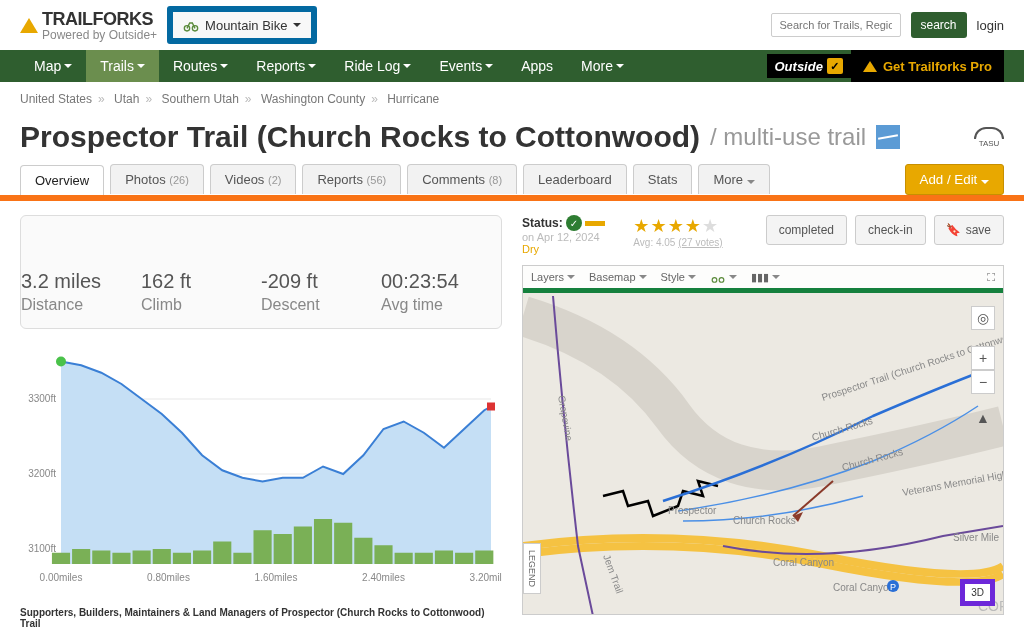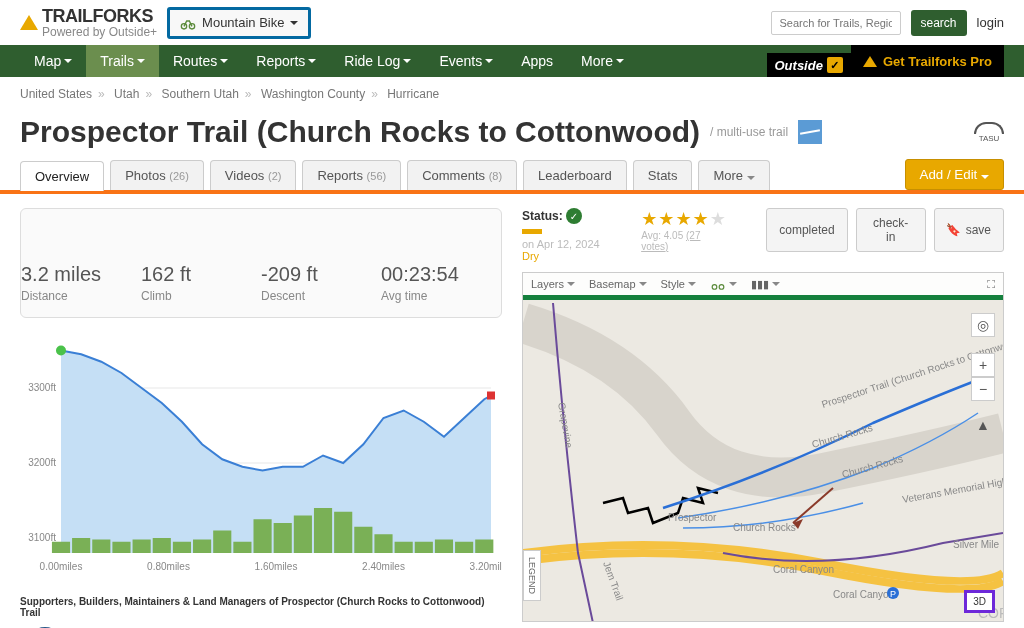--- a/index.html
+++ b/index.html
@@ -2,85 +2,85 @@
 <html><head>
 <meta charset="utf-8">
 <style>
 * { box-sizing: border-box; margin: 0; padding: 0; font-family: Arial, Helvetica, sans-serif; }
 body { background: #fff; color: #333; font-size: 13px; width: 1024px; }
 .topbar { display: flex; align-items: center; padding: 6px 20px; gap: 10px; }
 .logo { display: flex; align-items: center; gap: 4px; }
 .logo-tri { width: 0; height: 0; border-left: 9px solid transparent; border-right: 9px solid transparent; border-bottom: 15px solid #e8a800; }
 .logo-text { font-weight: 900; font-size: 18px; letter-spacing: -0.5px; }
 .logo-sub { font-size: 12px; color: #888; margin-top: -2px; }
-.activity-sel { border: 3px solid #0369a1; border-radius: 3px; padding: 5px 10px; display: flex; align-items: center; gap: 6px; background: #f8f8f8; cursor: pointer; }
+.activity-sel { border: 6px solid #0369a1; border-radius: 3px; padding: 5px 10px; display: flex; align-items: center; gap: 6px; background: #f8f8f8; cursor: pointer; }
 .activity-sel svg { width: 16px; height: 16px; }
 .top-spacer { flex: 1; }
 .search-box { border: 1px solid #ccc; border-radius: 2px; padding: 5px 8px; width: 130px; font-size: 11px; }
 .btn-search { background: #2f5e2f; color: #fff; border: none; padding: 6px 10px; border-radius: 3px; cursor: pointer; font-size: 12px; }
 .login-link { color: #333; cursor: pointer; font-size: 13px; }
-.navbar { background: #2f5e2f; display: flex; align-items: flex-end; padding: 0 20px; height: 32px; }
+.navbar { background: #2f5e2f; display: flex; align-items: center; padding: 0 20px; height: 32px; }
 .nav-item { color: #fff; padding: 8px 14px; cursor: pointer; font-size: 14px; display: flex; align-items: center; gap: 3px; }
 .nav-item.active { background: #6b8e4e; }
 .caret { width: 0; height: 0; border-left: 4px solid transparent; border-right: 4px solid transparent; border-top: 4px solid currentColor; display: inline-block; }
 .nav-spacer { flex: 1; }
 .outside-badge { background: #000; color: #fff; padding: 4px 8px; display: flex; align-items: center; gap: 4px; font-style: italic; font-weight: bold; font-size: 13px; }
 .outside-badge .plus { background: #e8a800; color: #000; width: 16px; height: 16px; display: flex; align-items: center; justify-content: center; border-radius: 2px; font-style: normal; font-size: 11px; }
 .pro-badge { background: #000; color: #e8a800; padding: 6px 12px; font-weight: bold; display: flex; align-items: center; gap: 6px; height: 32px; }
 .pro-tri { width: 0; height: 0; border-left: 7px solid transparent; border-right: 7px solid transparent; border-bottom: 11px solid #e8a800; }
 .breadcrumb { padding: 10px 20px; color: #777; font-size: 12px; }
 .breadcrumb span { color: #777; }
 .breadcrumb .sep { margin: 0 6px; color: #bbb; }
 .title-row { display: flex; align-items: center; padding: 4px 20px 10px; gap: 10px; }
 .trail-title { font-size: 30px; font-weight: bold; color: #333; }
-.trail-sub { color: #999; font-size: 12px; font-weight: 300; }
+.trail-sub { color: #999; font-size: 24px; font-weight: 300; }
 .diff-sq { width: 24px; height: 24px; background: #5b9bd5; position: relative; }
 .diff-sq::after { content: ''; position: absolute; left: 2px; right: 2px; top: 11px; height: 2px; background: #fff; transform: rotate(-10deg); }
 .title-spacer { flex: 1; }
 .tasu-logo { font-size: 8px; text-align: center; color: #555; }
 .tasu-logo .arc { width: 30px; height: 12px; border: 2px solid #555; border-bottom: none; border-radius: 30px 30px 0 0; margin: 0 auto; }
-.tabs-row { display: flex; padding: 0 20px; gap: 6px; align-items: flex-end; border-bottom: 4px solid #f97316; }
+.tabs-row { display: flex; padding: 0 20px; gap: 6px; align-items: flex-start; border-bottom: 6px solid #f97316; }
 .tab { border: 1px solid #ccc; border-bottom: none; border-radius: 4px 4px 0 0; padding: 7px 14px; background: #f2f2f2; cursor: pointer; color: #555; font-size: 13px; }
 .tab.active { background: #fff; color: #222; position: relative; top: 1px; }
 .tab .cnt { color: #999; font-size: 11px; }
 .tabs-spacer { flex: 1; }
 .btn-edit { background: #e8a800; color: #fff; border: 1px solid #c78f00; padding: 7px 14px; border-radius: 3px; cursor: pointer; }
 .main { display: flex; padding: 14px 20px; gap: 20px; }
 .left { flex: 1; min-width: 480px; }
 .right { flex: 1; min-width: 480px; }
 .stats-box { border: 1px solid #ddd; border-radius: 6px; display: flex; padding: 14px 0; background: #fafafa; }
 .stat { flex: 1; text-align: left; margin-top: 40px; }
 .stat-val { font-size: 20px; color: #555; }
-.stat-lbl { font-size: 12px; color: #888; margin-top: 3px; }
+.stat-lbl { font-size: 16px; color: #888; margin-top: 3px; }
 .chart { margin-top: 20px; position: relative; height: 240px; }
 .chart svg { width: 100%; height: 100%; }
 .axis-lbl { font-size: 10px; fill: #888; }
 .supporters { font-size: 10px; font-weight: bold; margin-top: 18px; color: #333; }
 .blm { margin-top: 8px; width: 50px; height: 40px; }
-.status-row { display: flex; gap: 36px; align-items: flex-start; margin-bottom: 10px; }
+.status-row { display: flex; gap: 28px; align-items: flex-start; margin-bottom: 10px; }
 .status-col { font-size: 12px; }
 .status-lbl { font-weight: bold; color: #333; }
 .status-ok { display: inline-flex; width: 16px; height: 16px; background: #2e7d32; border-radius: 50%; color: #fff; align-items: center; justify-content: center; font-size: 10px; }
 .status-bar { display: inline-block; width: 20px; height: 5px; background: #e8a800; vertical-align: middle; }
 .status-date { color: #bbb; font-size: 11px; }
 .dry { color: #e8a800; font-size: 11px; }
 .stars { color: #e8a800; font-size: 18px; letter-spacing: 1px; }
 .stars .empty { color: #ddd; }
 .rating-sub { color: #bbb; font-size: 10px; }
 .rating-sub a { color: #bbb; text-decoration: underline; }
 .action-btns { display: flex; gap: 8px; margin-left: auto; }
 .act-btn { border: 1px solid #ccc; background: #f4f4f4; padding: 7px 12px; border-radius: 3px; cursor: pointer; font-size: 12px; color: #555; display: flex; align-items: center; gap: 4px; }
 .view-link { color: #bbb; font-size: 10px; text-decoration: underline; text-align: right; }
 .map-box { border: 1px solid #ccc; position: relative; height: 350px; background: #edeae4; overflow: hidden; margin-top: 4px; }
 .map-toolbar { position: absolute; top: 0; left: 0; right: 0; background: rgba(255,255,255,0.9); border-bottom: 5px solid #15803d; display: flex; padding: 4px 8px; gap: 14px; font-size: 11px; color: #666; z-index: 2; }
 .map-tool { cursor: pointer; display: flex; align-items: center; gap: 3px; }
 .map-ctrl { position: absolute; right: 8px; background: #fff; border: 1px solid #ccc; width: 24px; display: flex; align-items: center; justify-content: center; cursor: pointer; z-index: 2; font-size: 14px; color: #555; }
 .map-svg { position: absolute; inset: 0; }
 .legend-tab { position: absolute; left: 0; bottom: 20px; background: #fff; border: 1px solid #ccc; padding: 6px 3px; writing-mode: vertical-rl; font-size: 9px; color: #666; z-index: 2; }
-.btn-3d { position: absolute; right: 8px; bottom: 8px; background: #fff; border: 3px solid #6d28d9; padding: 3px 6px; font-size: 10px; z-index: 2; cursor: pointer; }
+.btn-3d { position: absolute; right: 8px; bottom: 8px; background: #fff; border: 5px solid #6d28d9; padding: 3px 6px; font-size: 10px; z-index: 2; cursor: pointer; }
 </style>
 </head>
 <body>
 
 <div class="topbar">
   <div class="logo">
     <div class="logo-tri"></div>
     <div>
       <div class="logo-text">TRAILFORKS</div>
       <div class="logo-sub">Powered by Outside+</div>

